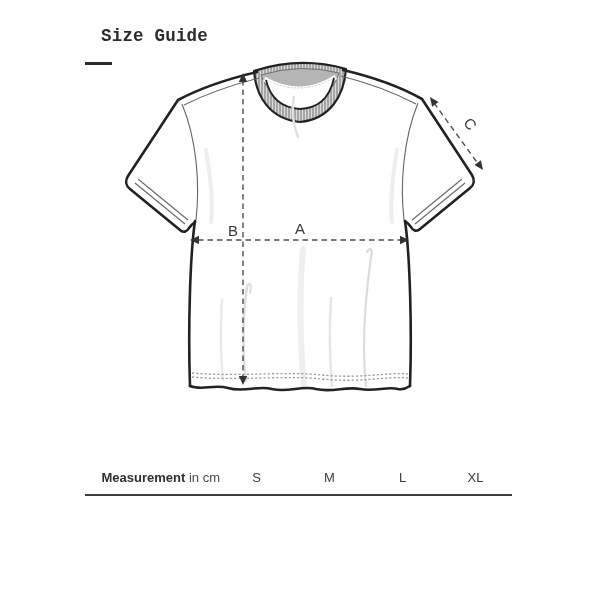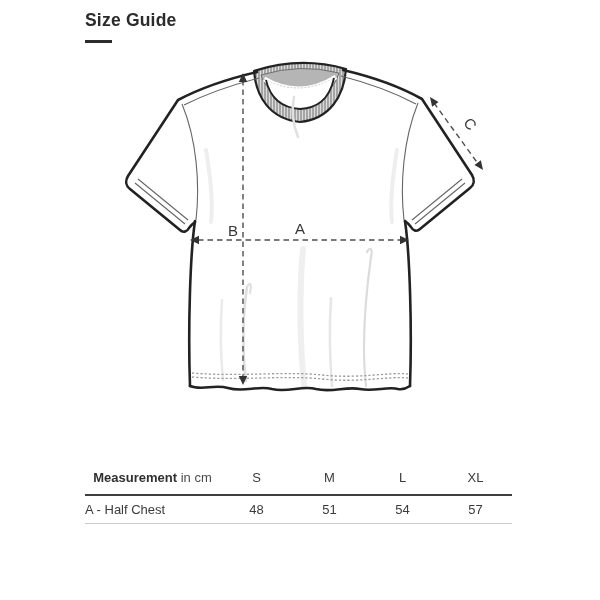--- a/index.html
+++ b/index.html
@@ -2,32 +2,32 @@
 <html><head>
 <meta charset="utf-8">
 <style>
   html,body{margin:0;padding:0;}
   body{
     width:600px;height:600px;background:#ffffff;overflow:hidden;position:relative;
     font-family:"Liberation Sans",sans-serif;
     -webkit-font-smoothing:antialiased;
   }
   .page-header{position:absolute;left:85px;top:10px;}
-  .page-title{margin:0;font-size:17.5px;font-weight:700;color:#2b2b2b;letter-spacing:.2px;}
+  .page-title{margin:16px;font-size:17.5px;font-weight:700;color:#2b2b2b;letter-spacing:.2px;font-family:Liberation Mono, monospace;}
   .title-rule{width:27px;height:2.5px;background:#2b2b2b;margin-top:9px;}
 
   .diagram{position:absolute;left:0;top:0;width:600px;height:455px;}
 
   .table-wrap{position:absolute;left:85px;top:466px;width:427px;}
   table{width:427px;border-collapse:collapse;table-layout:fixed;}
   col.c0{width:135px;}
   col.cs{width:73px;}
   th,td{font-size:13px;color:#3b3b3b;}
   thead th{font-weight:400;text-align:center;padding:4px 0 9px 0;border-bottom:2px solid #3f3f3f;}
-  thead th.label-col{text-align:center;}
+  thead th.label-col{text-align:right;}
   .hdr-bold{font-weight:700;color:#2f2f2f;}
   .hdr-unit{font-weight:400;color:#4b4b4b;}
   tbody td{padding:6px 0;border-bottom:1px solid #cccccc;text-align:center;}
   tbody td.label-col{text-align:left;}
   svg text{font-family:"Liberation Sans",sans-serif;font-size:15px;fill:#383838;}
 </style>
 </head>
 <body>
 
 <div class="page-header">
@@ -120,22 +120,15 @@
     <thead>
       <tr>
         <th class="label-col"><span class="hdr-bold">Measurement</span> <span class="hdr-unit">in cm</span></th>
         <th>S</th>
         <th>M</th>
         <th>L</th>
         <th>XL</th>
       </tr>
     </thead>
     <tbody>
-      <tr>
-        <td class="label-col">A - Half Chest</td>
-        <td>48</td>
-        <td>51</td>
-        <td>54</td>
-        <td>57</td>
-      </tr>
     </tbody>
   </table>
 </div>
 
 </body></html>

